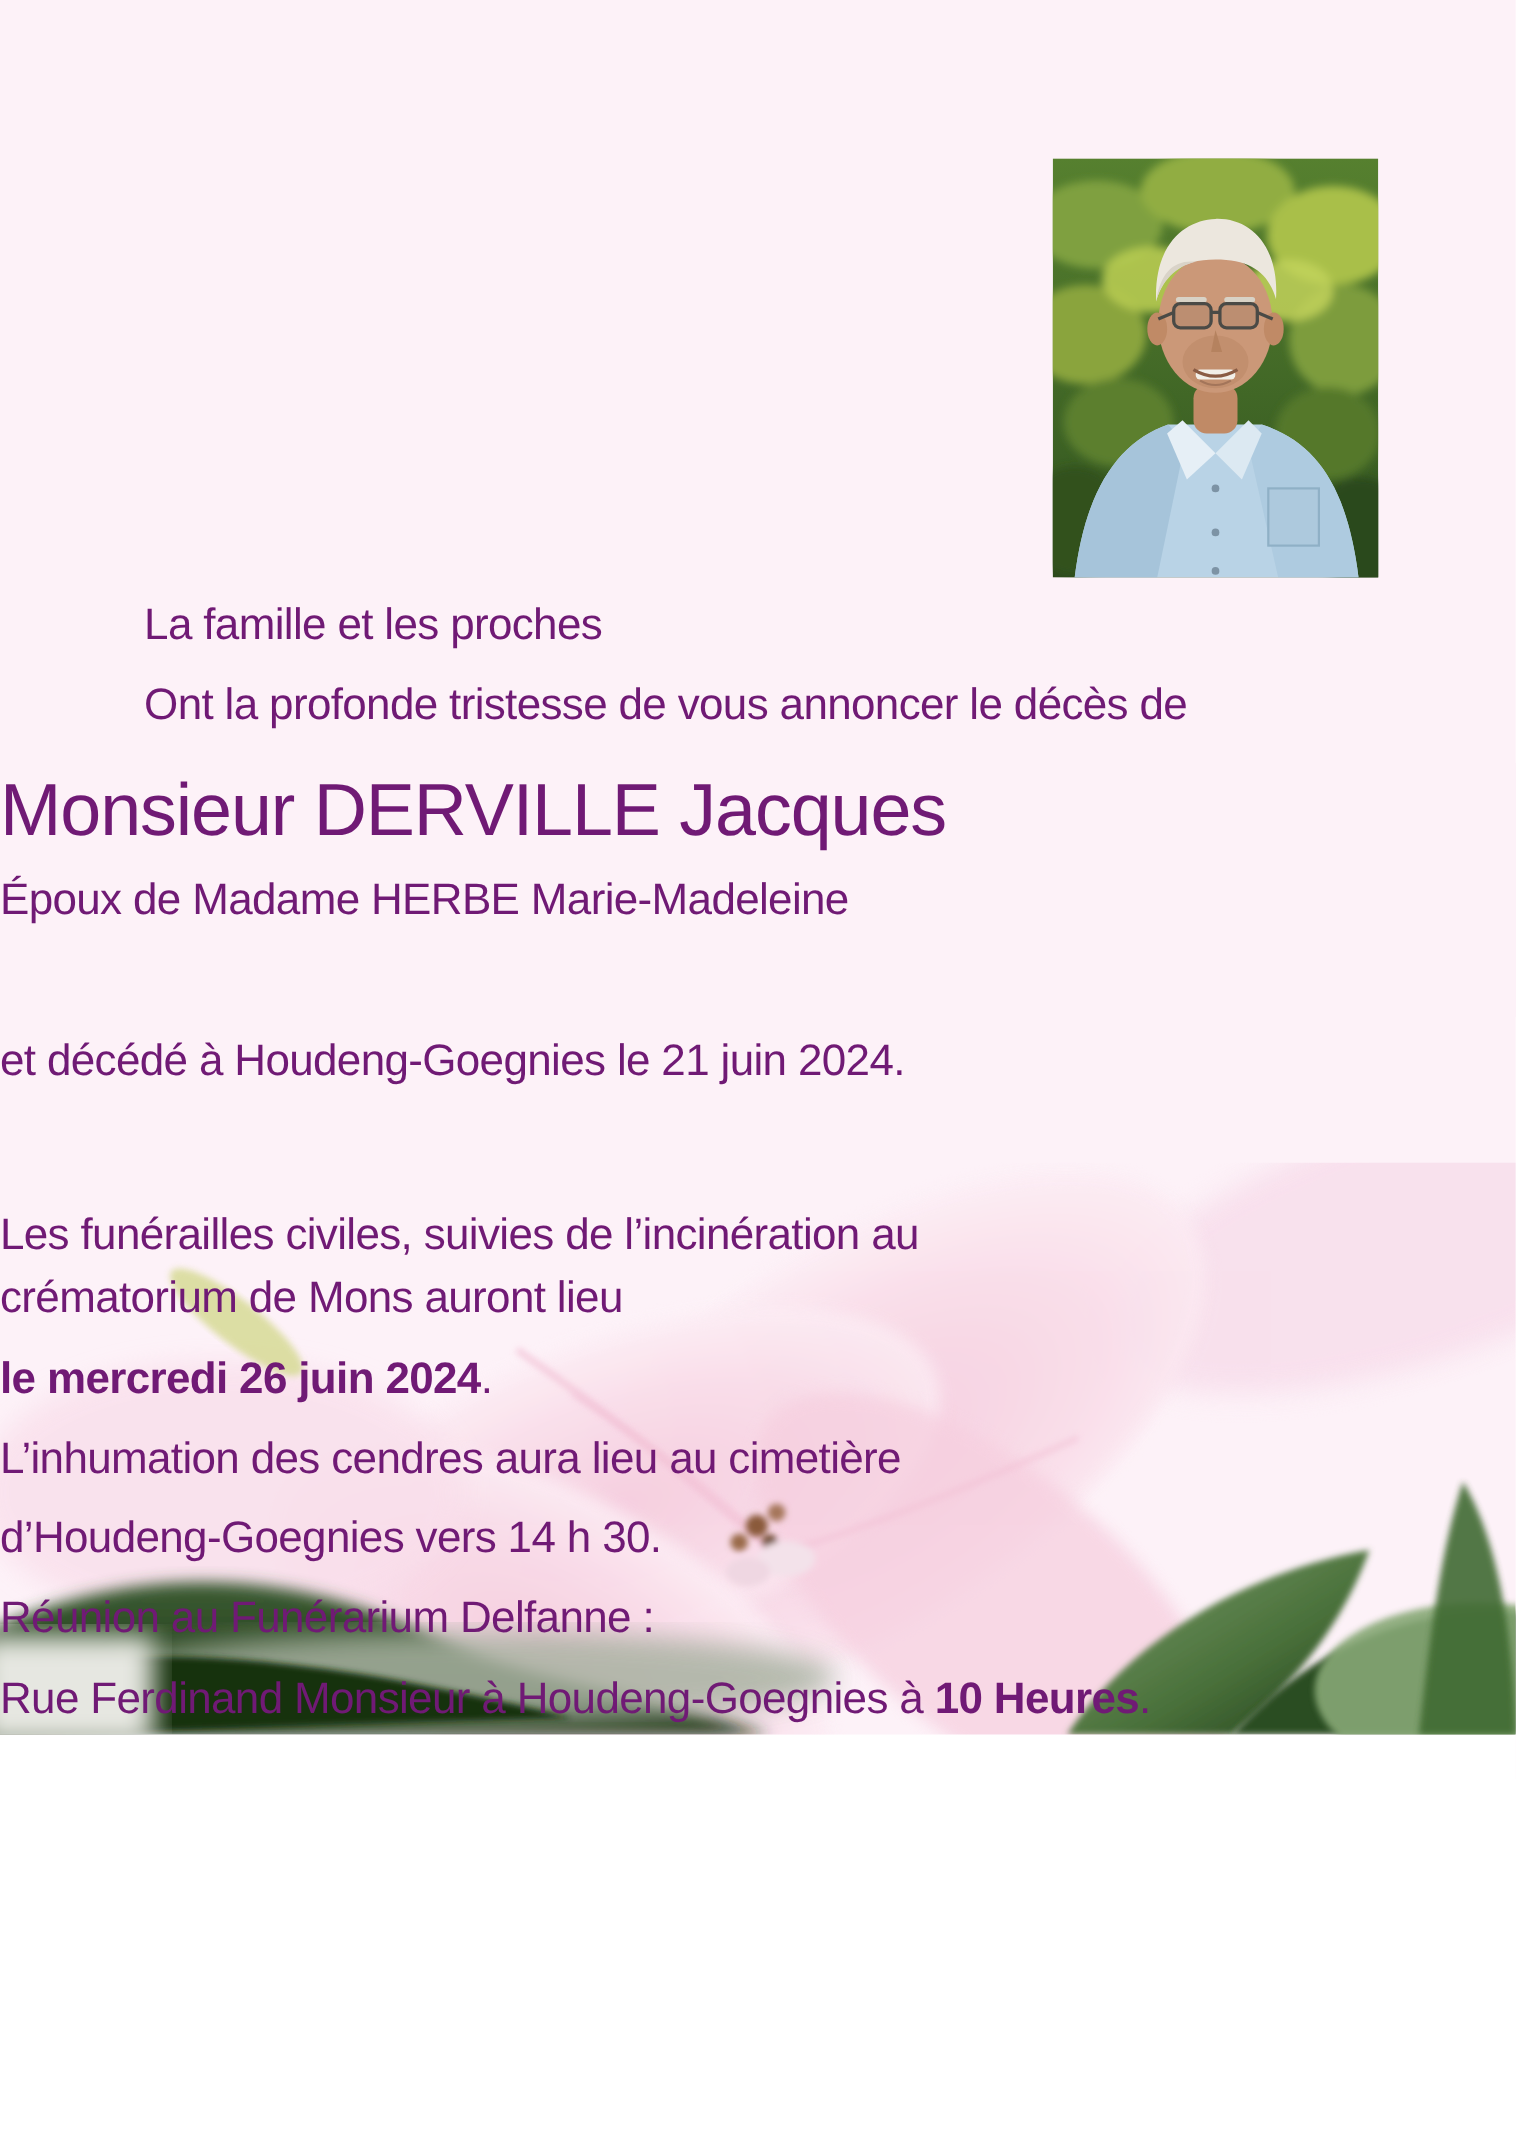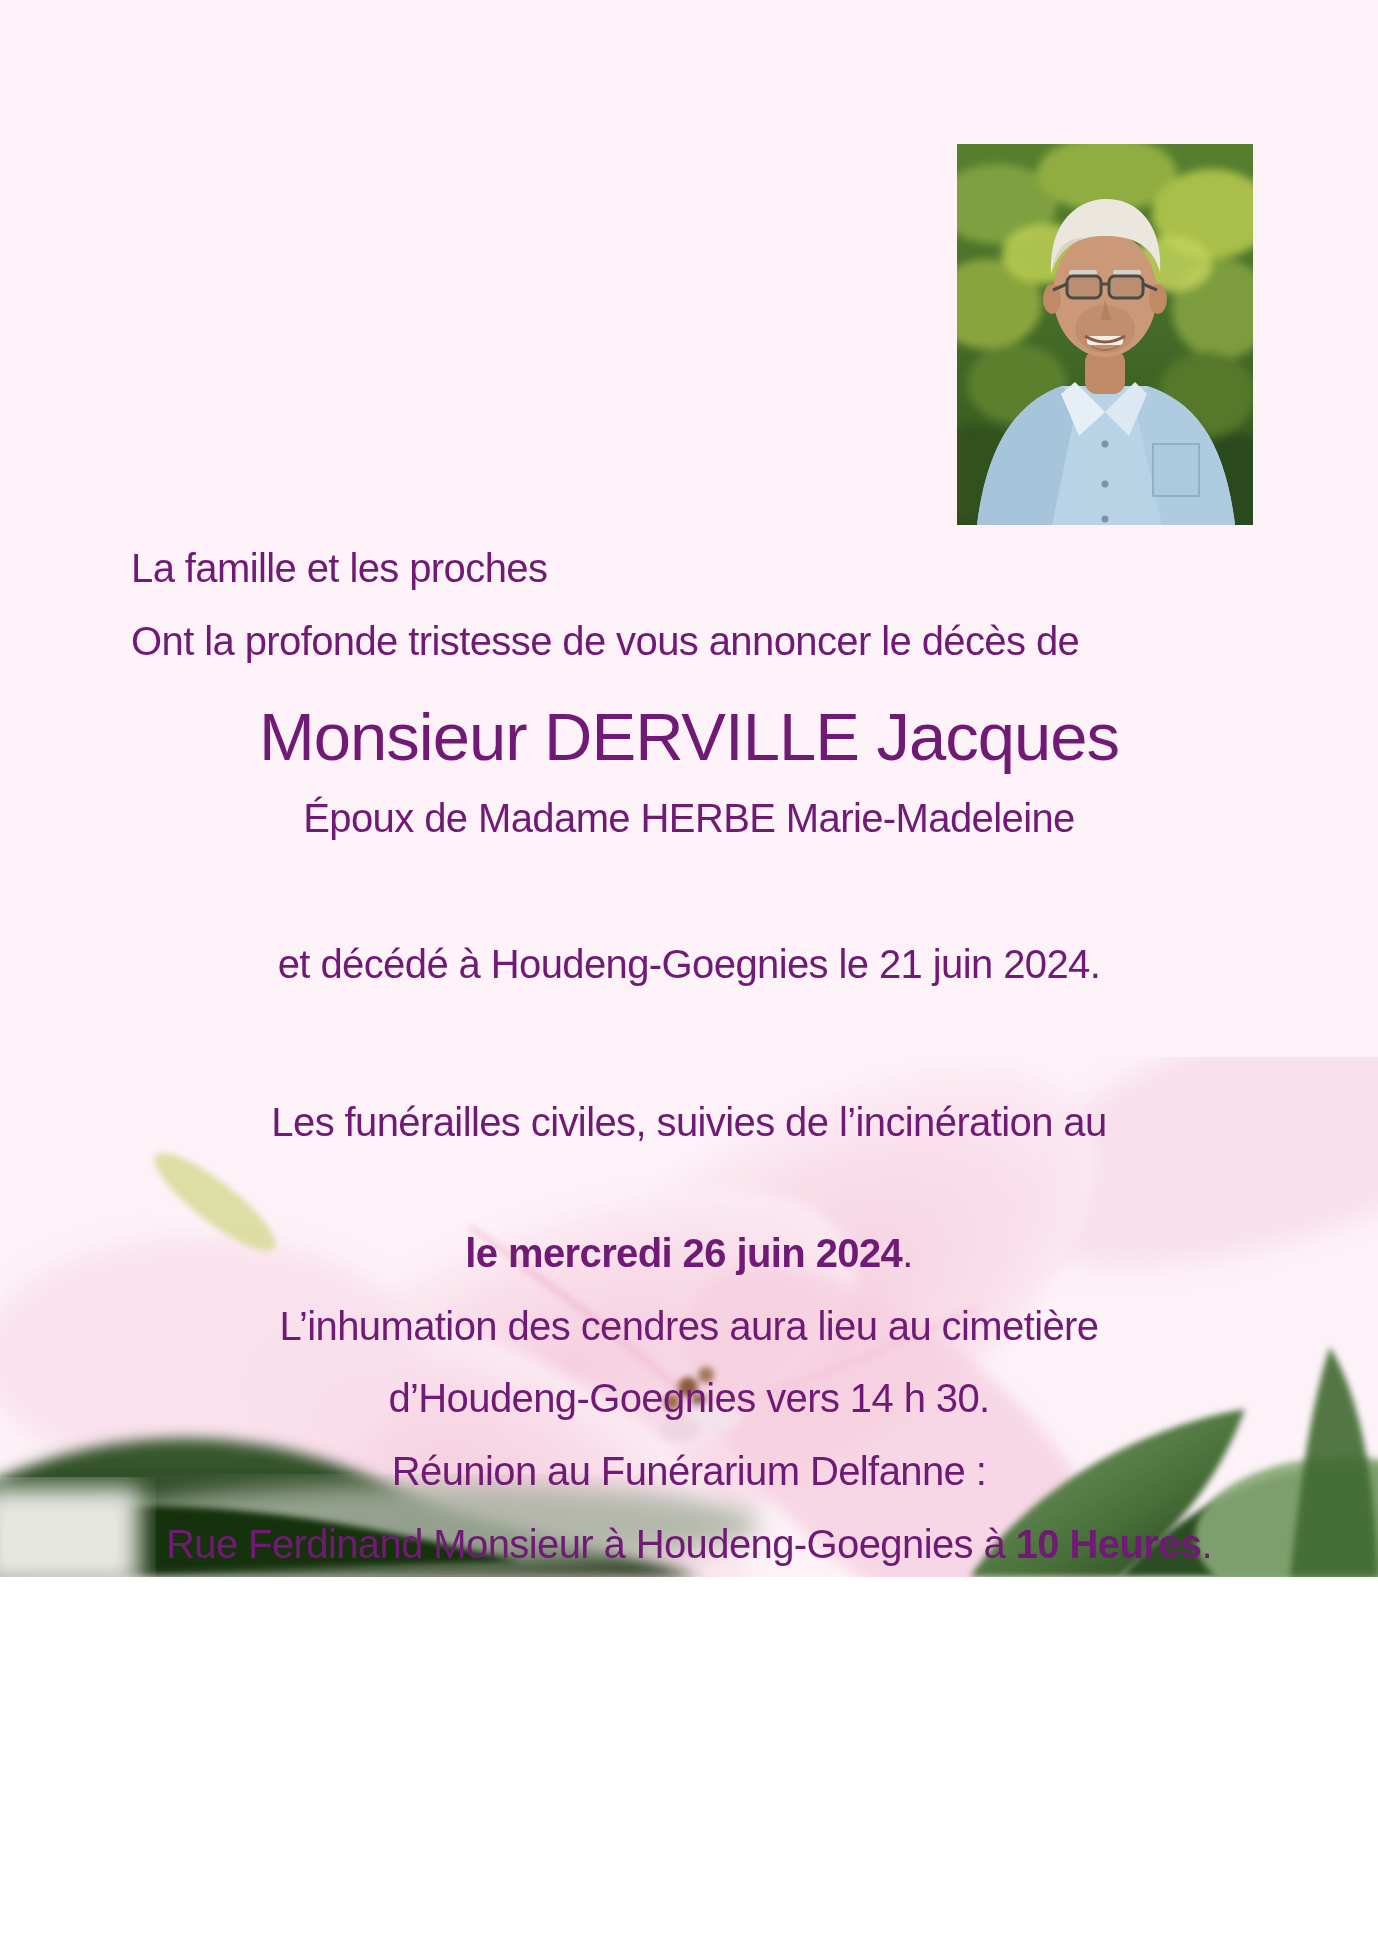--- a/index.html
+++ b/index.html
@@ -11,21 +11,20 @@
     overflow:hidden;
     font-family:"Liberation Sans", sans-serif;
     color:#701a75;
   }
   .deco{position:absolute;left:0;bottom:0;width:1378px;height:520px;z-index:1;}
   .photo{position:absolute;left:957px;top:144px;width:296px;height:381px;z-index:2;}
   .textlayer{position:absolute;left:0;top:0;width:100%;height:100%;z-index:3;}
   .line{
     position:absolute;
     width:100%;
-    text-align:center;
     font-size:40px;
     letter-spacing:-0.6px;
     white-space:nowrap;
   }
   .line.left{text-align:left;padding-left:131px;}
   .title{font-size:67px;letter-spacing:-1px;}
   .b{font-weight:bold;margin-top:37px;}
 </style>
 </head>
 <body>
@@ -170,20 +169,21 @@
   <div class="textlayer">
     <div class="line left" style="top:546px">La famille et les proches</div>
     <div class="line left" style="top:619px">Ont la profonde tristesse de vous annoncer le décès de</div>
 
     <div class="line title" style="top:698px">Monsieur DERVILLE Jacques</div>
 
     <div class="line" style="top:796px">Époux de Madame HERBE Marie-Madeleine</div>
     <div class="line" style="top:942px">et décédé à Houdeng-Goegnies le 21 juin 2024.</div>
 
     <div class="line" style="top:1100px">Les funérailles civiles, suivies de l’incinération au</div>
+    <div class="line" style="top:1158px">crématorium de Mons auront lieu</div>
     <div class="line" style="top:1231px">
       <span class="b">le mercredi 26 juin 2024</span><span>.</span>
     </div>
     <div class="line" style="top:1304px">L’inhumation des cendres aura lieu au cimetière</div>
     <div class="line" style="top:1376px">d’Houdeng-Goegnies vers 14 h 30.</div>
     <div class="line" style="top:1449px">Réunion au Funérarium Delfanne :</div>
     <div class="line" style="top:1522px">
       <span>Rue Ferdinand Monsieur à Houdeng-Goegnies à </span><span class="b">10 Heures</span><span>.</span>
     </div>
 

